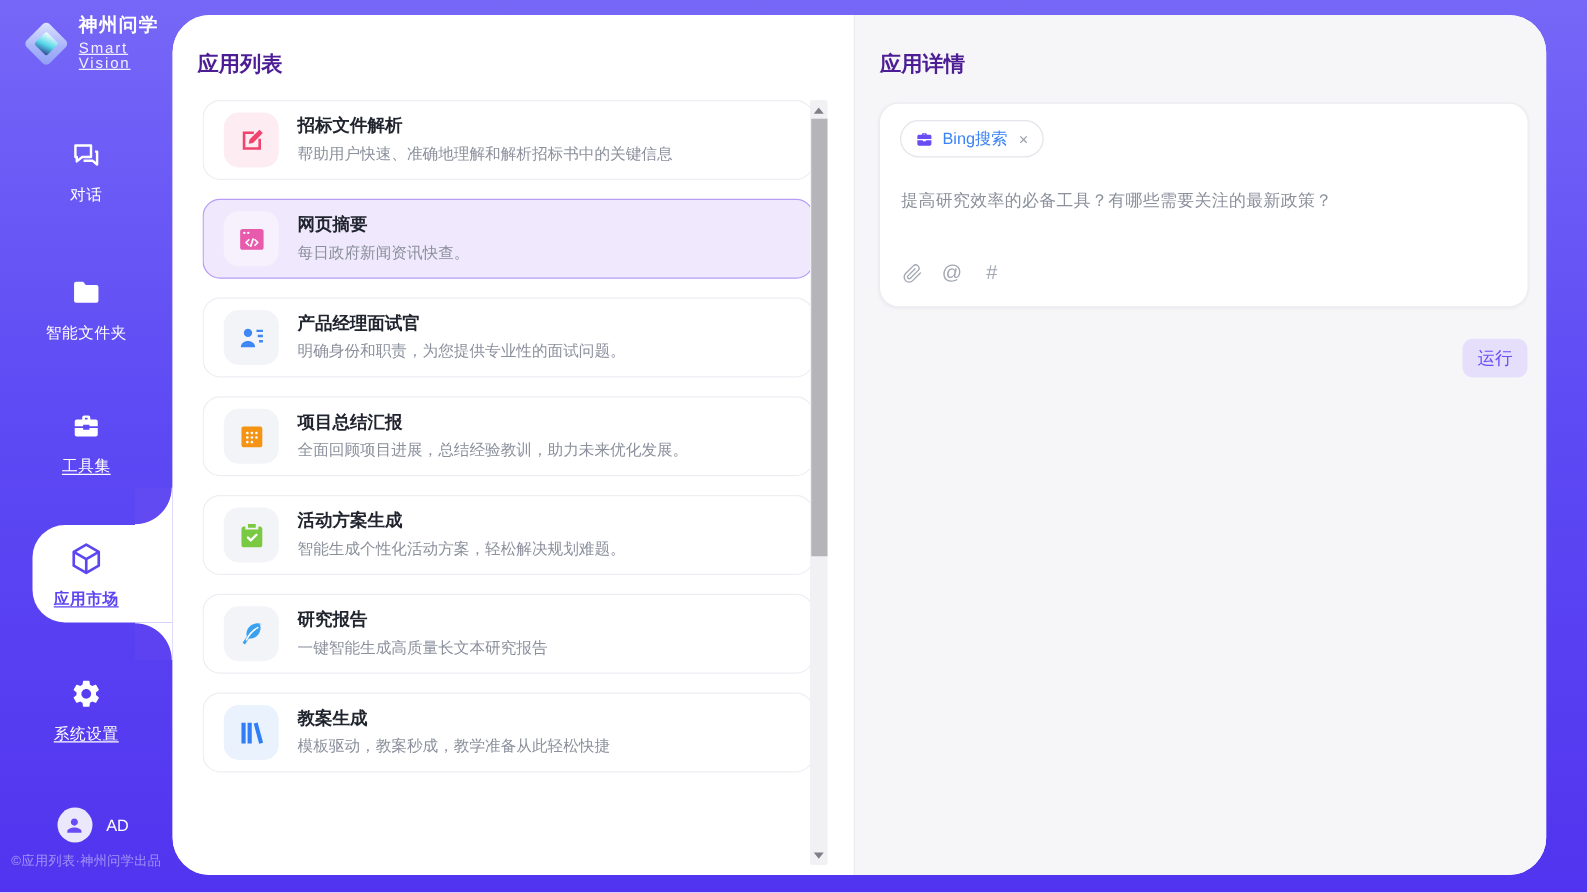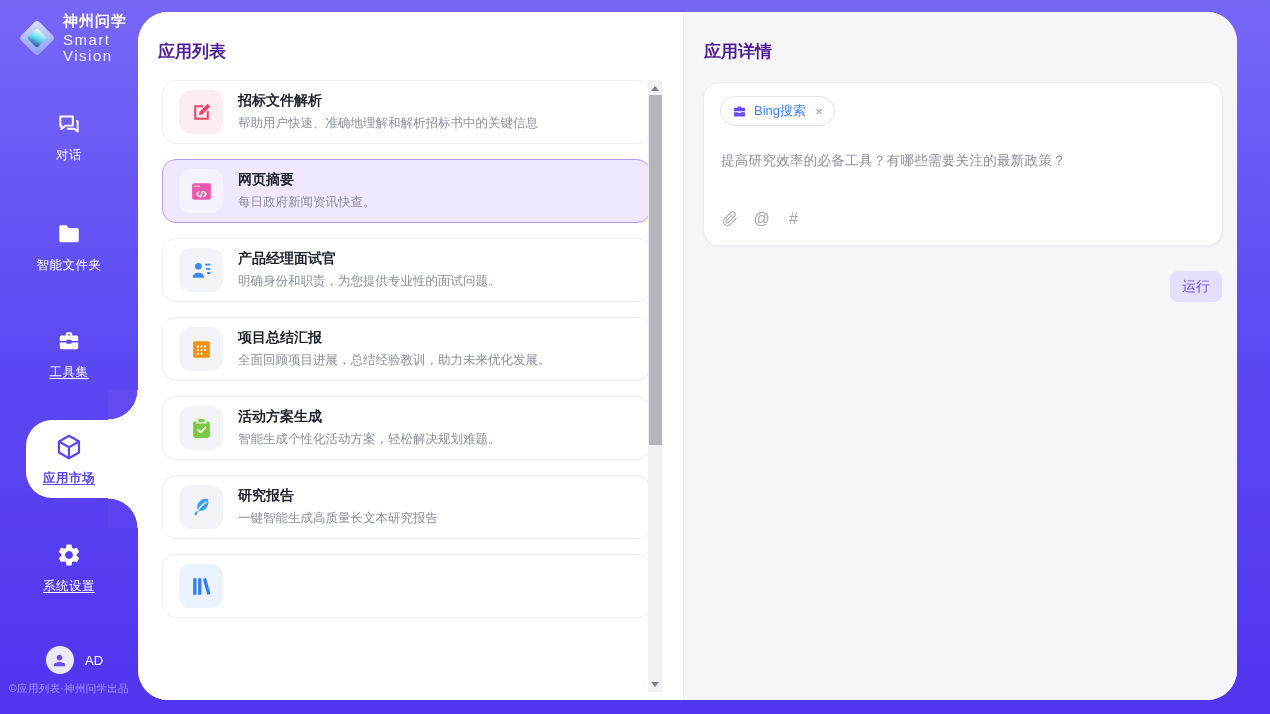--- a/index.html
+++ b/index.html
@@ -18,21 +18,21 @@
   .logo { position:absolute; left:18px; top:13px; display:flex; align-items:center; }
   .logo-diamond { position:relative; width:38px; height:38px; flex:0 0 38px; }
   .logo-diamond .d1 { position:absolute; left:6px; top:6px; width:26px; height:26px;
       transform:rotate(45deg); border-radius:4px;
       background:linear-gradient(135deg,#dfe5ff 0%,#aab6fa 55%,#8e9cf5 100%); }
   .logo-diamond .d2 { position:absolute; left:12px; top:12px; width:14px; height:14px;
       transform:rotate(45deg); border-radius:2px;
       background:linear-gradient(160deg,#ffffff 0%,#55d7e8 55%,#2e3f8f 100%); }
   .logo-text { margin-left:7px; color:#fff; line-height:1.05; }
   .logo-title { font-size:15px; font-weight:bold; letter-spacing:1px; }
-  .logo-sub { font-size:15px; letter-spacing:1.5px; opacity:.9; margin-top:3px; }
+  .logo-sub { font-size:12px; letter-spacing:1.5px; opacity:.9; margin-top:3px;text-decoration:underline; }
 
   .nav-item { position:absolute; left:0; width:138px; text-align:center; color:#fff; cursor:pointer; }
   .nav-0{top:111px} .nav-1{top:221px} .nav-2{top:328px} .nav-3{top:412px;height:94px} .nav-4{top:542px}
   .nav-icon { display:inline-block; width:26px; height:26px; color:#fff; }
   .nav-icon svg { width:26px; height:26px; display:block; }
   .nav-label { display:block; margin-top:6px; font-size:12.5px; letter-spacing:.5px; }
   .nav-label.underline { text-decoration:underline; text-underline-offset:2px; }
 
   
   .nav-item.active { color:#5b46f2; }
@@ -272,20 +272,24 @@
       <div class="app-desc">一键智能生成高质量长文本研究报告</div>
     </div>
   </div>
           <div class="app-card">
     <div class="app-icon" style="background: rgb(234, 242, 253); color: rgb(47, 126, 247);">
               <svg viewBox="0 0 24 24" fill="currentColor">
                 <path d="M4 4h3.2v16H4zM8.7 4h3.2v16H8.7z"></path>
                 <path d="M13.4 4.7l3-.8 4.2 15.4-3 .8z"></path>
               </svg>
             </div>
+    <div class="app-texts">
+      <div class="app-title">教案生成</div>
+      <div class="app-desc">模板驱动，教案秒成，教学准备从此轻松快捷</div>
+    </div>
   </div>
         </div>
 
       <div class="scrollbar">
         <div class="sb-up">
             <div class="tri-up"></div>
           </div>
         <div class="sb-thumb"></div>
         <div class="sb-down">
             <div class="tri-down"></div>

